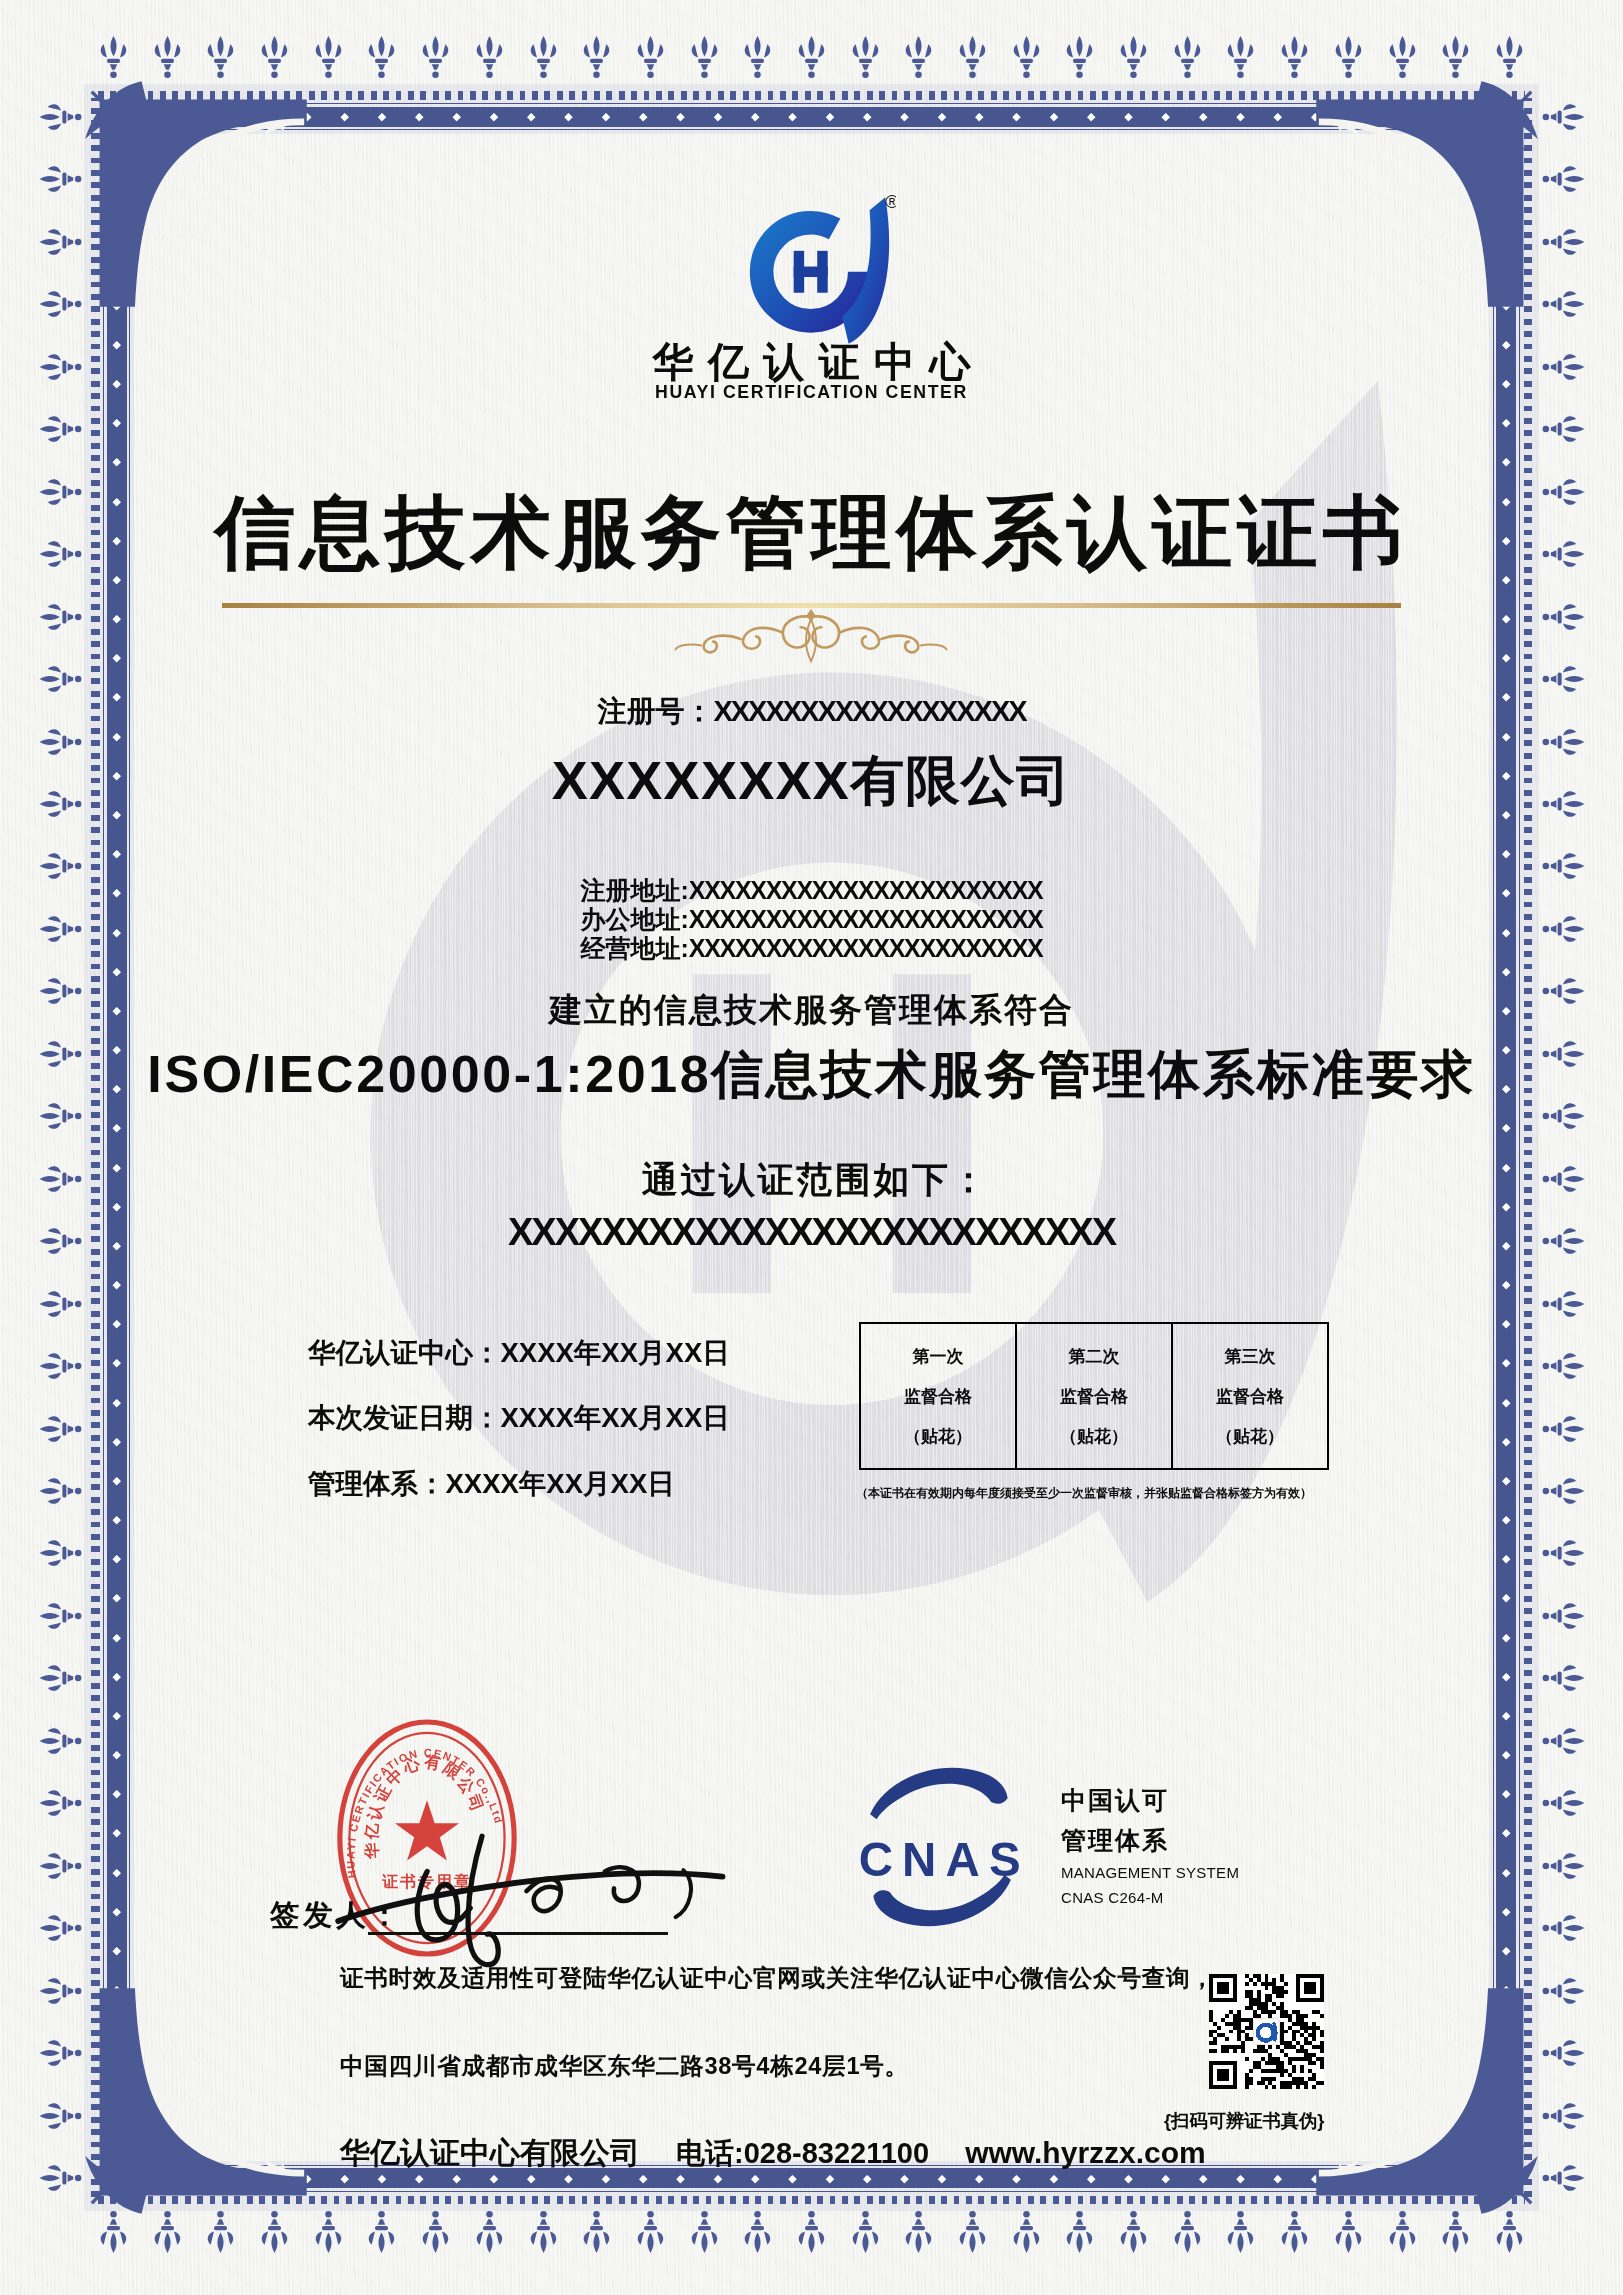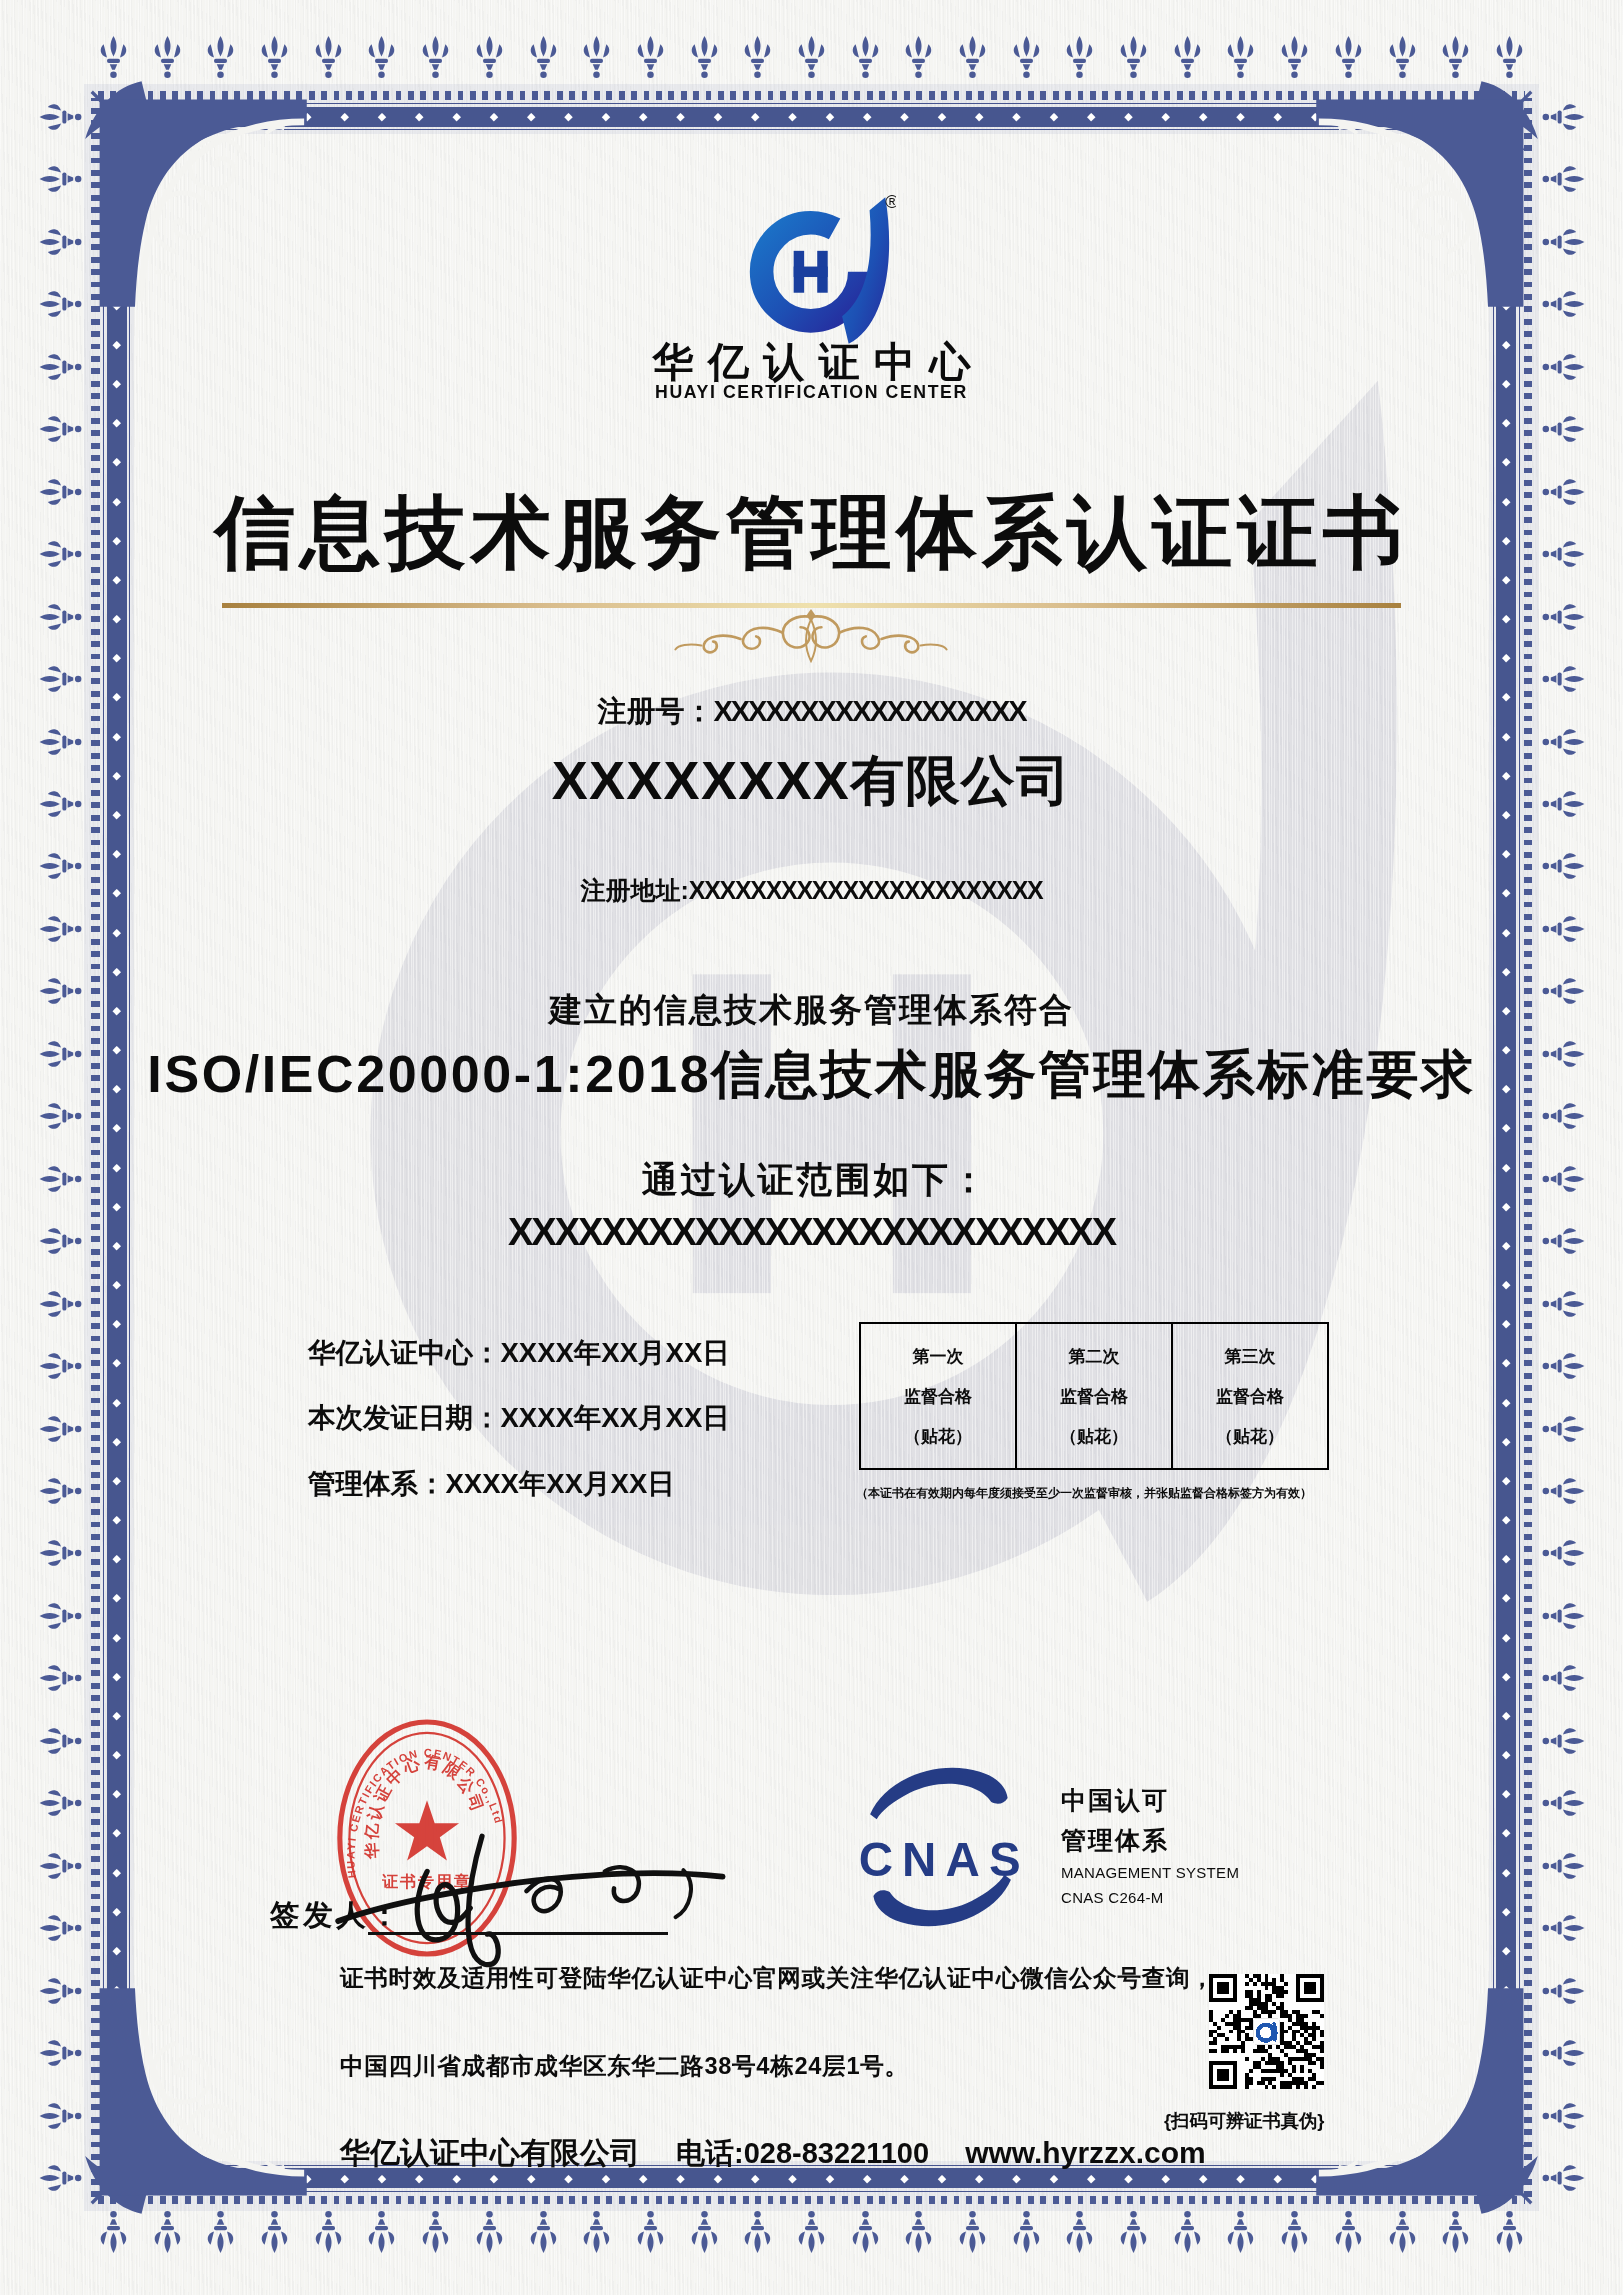--- a/index.html
+++ b/index.html
@@ -1643,20 +1643,26 @@
       </g>
       <path d="M280,0 l7,10 l-7,10 l-7,-10 Z" fill="#c09a5e"></path>
     </svg>
 
     <div class="abs ctr reg-line">
       <span>注册号：</span><span class="xval">XXXXXXXXXXXXXXXXXX</span>
     </div>
     <div class="abs ctr company-name">XXXXXXXX有限公司</div>
     <div class="abs ctr addr a1">
       <span>注册地址:</span><span class="xval">XXXXXXXXXXXXXXXXXXXXXXX</span>
+    </div>
+    <div class="abs ctr addr a2">
+      <span>办公地址:</span><span class="xval">XXXXXXXXXXXXXXXXXXXXXXX</span>
+    </div>
+    <div class="abs ctr addr a3">
+      <span>经营地址:</span><span class="xval">XXXXXXXXXXXXXXXXXXXXXXX</span>
     </div>
 
     <div class="abs ctr std-intro">建立的信息技术服务管理体系符合</div>
     <div class="abs ctr std-name">ISO/IEC20000-1:2018信息技术服务管理体系标准要求</div>
 
     <div class="abs ctr scope-head">通过认证范围如下：</div>
     <div class="abs ctr scope-val">XXXXXXXXXXXXXXXXXXXXXXXXXX</div>
 
     <div class="abs date-line d1">
       <span>华亿认证中心：</span><span>XXXX年XX月XX日</span>

